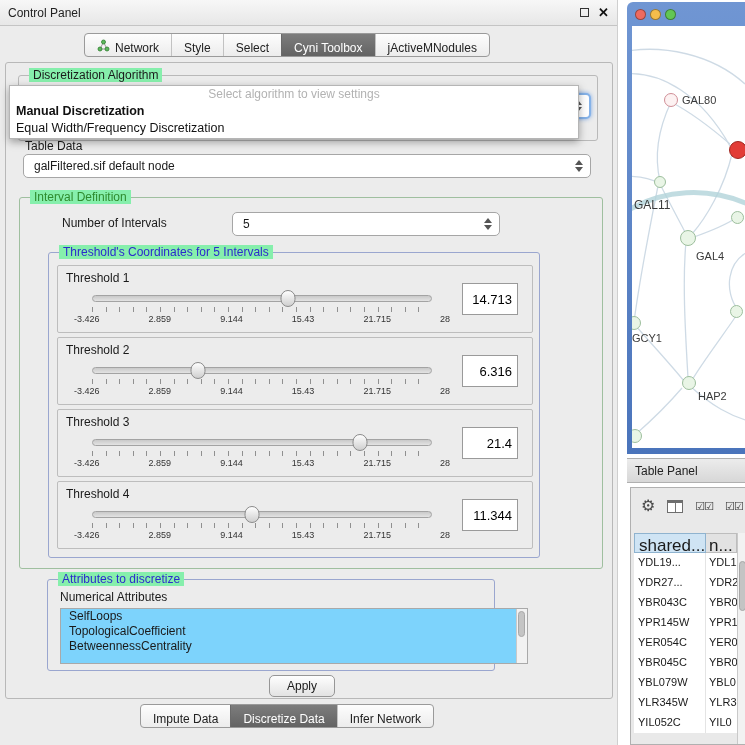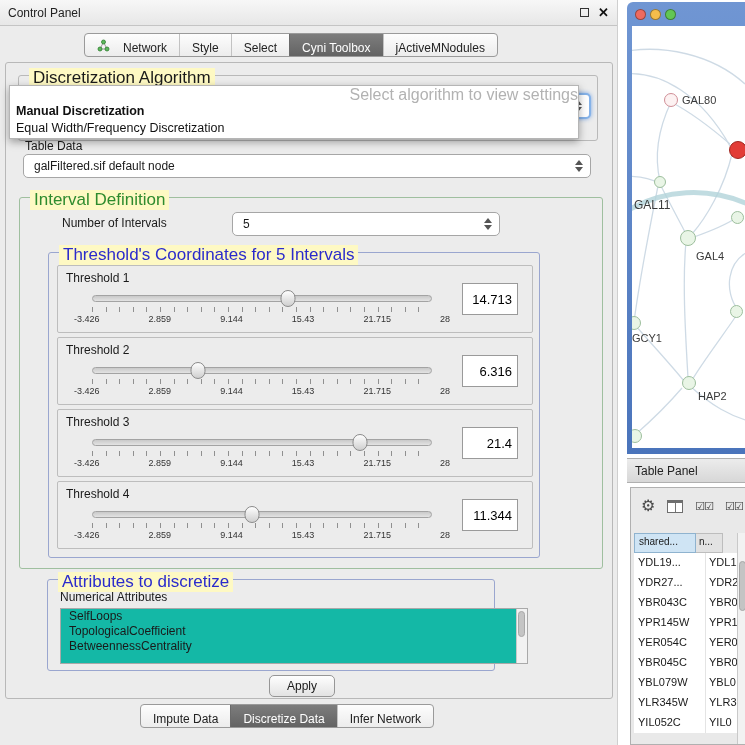--- a/index.html
+++ b/index.html
@@ -7,53 +7,53 @@
   body{position:relative;font-family:"Liberation Sans",sans-serif;font-size:12px;color:#1a1a1a;background:#fff}
 
   
   .cp{position:absolute;left:0;top:0;width:618px;height:745px;background:#ececec;border-right:1px solid #cfcfcf}
   .cp-titlebar{position:absolute;left:0;top:0;width:100%;height:26px;background:linear-gradient(#f7f7f7,#e7e7e7);border-bottom:1px solid #c4c4c4}
   .cp-title{position:absolute;left:8px;top:6px;font-size:12px;color:#222}
   .min-box{position:absolute;right:28px;top:8px;width:9px;height:9px;border:1.5px solid #333}
   .close-x{position:absolute;right:8px;top:5px;font-size:13px;font-weight:bold;color:#111}
 
   .tabbar{position:absolute;display:flex;height:24px;border:1px solid #9a9a9a;border-radius:4px;background:linear-gradient(#fdfdfd,#ececec);overflow:hidden}
-  .tab{display:flex;align-items:center;gap:13px;padding:14px 12px;font-size:12px;line-height:22px;border-left:1px solid #c2c2c2;color:#222;white-space:nowrap}
+  .tab{display:flex;align-items:center;gap:5px;padding:14px 12px;font-size:12px;line-height:22px;border-left:1px solid #c2c2c2;color:#222;white-space:nowrap}
   .tab:first-child{border-left:none}
   .tab.active{background:linear-gradient(#7d7d7d,#5c5c5c);color:#fff;border-left-color:#6a6a6a}
 
   .main{position:absolute;left:5px;top:62px;width:608px;height:637px;border:1px solid #b8b8b8;border-radius:3px;background:#ececec}
 
   .group{position:absolute;border:1px solid #b9b9b9;border-radius:3px}
-  .group-title{position:absolute;top:-8px;left:10px;background:#fef9c3;padding:0 4px;font-size:17px;white-space:nowrap}
+  .group-title{position:absolute;top:-8px;left:10px;background:#86efac;padding:0 4px;font-size:12px;white-space:nowrap}
   .gt-green{color:#2e8b2e}
   .gt-blue{color:#2b2bcc}
 
   .combo{position:absolute;background:#fff;border:1px solid #a6a6a6;border-radius:5px;font-size:12px;line-height:22px;padding-left:10px;overflow:hidden;white-space:nowrap}
   .combo-focus{border:2px solid #85b2e8;box-shadow:0 0 4px rgba(110,160,230,.9)}
   .stepper{position:absolute;right:4px;top:0;bottom:0;width:14px;display:flex;flex-direction:column;align-items:center;justify-content:center;gap:2px}
   .tri-up{width:0;height:0;border-left:4px solid transparent;border-right:4px solid transparent;border-bottom:5px solid #555}
   .tri-dn{width:0;height:0;border-left:4px solid transparent;border-right:4px solid transparent;border-top:5px solid #555}
 
   .popup{position:absolute;background:#fff;border:1px solid #b5b5b5;box-shadow:0 3px 8px rgba(0,0,0,.35);z-index:10}
-  .popup-placeholder{height:17px;line-height:17px;text-align:right;color:#b2b2b2;font-size:16px}
+  .popup-placeholder{height:17px;line-height:17px;text-align:center;color:#b2b2b2;font-size:12px}
   .popup-opt{height:17px;line-height:17px;padding-left:6px;font-size:12.5px;color:#111}
   .popup-opt.bold{font-weight:bold}
 
   .bold-label{font-weight:normal;font-size:12px;position:absolute;white-space:nowrap}
   .plain-label{font-size:12px;position:absolute;white-space:nowrap}
 
   .thr-panel{position:absolute;left:8px;width:476px;height:68px;border:1px solid #bdbdbd;border-radius:2px;background:#ececec}
   .slider-track{position:absolute;left:34px;top:29px;width:340px;height:7px;background:linear-gradient(#c9c9c9,#e3e3e3);border:1px solid #a3a3a3;border-radius:4px}
   .slider-thumb{position:absolute;top:-6px;width:15px;height:17px;background:linear-gradient(#fefefe,#cfcfcf);border:1px solid #8b8b8b;border-radius:8px;transform:translateX(-50%)}
   .ticks{position:absolute;left:34px;top:41px;width:340px;height:5px;background:repeating-linear-gradient(90deg,#909090 0,#909090 1px,transparent 1px,transparent 13.6px)}
   .scale-row{position:absolute;left:16px;top:48px;width:376px;display:flex;justify-content:space-between;font-size:9px;color:#333}
   .thr-value{position:absolute;left:404px;top:17px;width:56px;height:32px;border:1px solid #9a9a9a;background:#fff;font-family:"Liberation Sans",sans-serif;font-size:13px;text-align:right;padding-right:5px}
 
-  .listbox{position:absolute;background:#14b8a6;border:1px solid #a9a9a9;overflow:hidden}
+  .listbox{position:absolute;background:#7dd3fc;border:1px solid #a9a9a9;overflow:hidden}
   .list-item{font-size:12px;line-height:15px;padding-left:8px;white-space:nowrap}
   .vscroll{position:absolute;background:#f2f2f2;border-left:1px solid #c9c9c9}
   .vthumb{position:absolute;left:1px;width:7px;background:#c4c4c4;border:1px solid #a8a8a8;border-radius:4px}
 
   .apply-btn{position:absolute;width:66px;height:22px;border:1px solid #969696;border-radius:5px;background:linear-gradient(#fefefe,#e3e3e3);text-align:center;line-height:20px;font-size:12px}
 
   
   .net-win{position:absolute;left:627px;top:2px;width:118px;height:452px;background:linear-gradient(#7096d3,#4a74bb);border-radius:6px 0 0 0}
   .lights{position:absolute;left:8px;top:7px;display:flex;gap:4px}
   .light{width:11px;height:11px;border-radius:50%;border:1px solid rgba(0,0,0,.35)}
@@ -65,21 +65,21 @@
   .node-label{position:absolute;font-size:11px;color:#3a3a3a;white-space:nowrap}
 
   
   .tp-header{position:absolute;left:627px;top:458px;width:118px;height:25px;background:linear-gradient(#ececec,#d7d7d7);border-top:1px solid #b0b0b0;border-bottom:1px solid #b0b0b0}
   .tp-header span{position:absolute;left:8px;top:5px;font-size:12px;color:#222}
   .tbl-win{position:absolute;left:630px;top:487px;width:115px;height:258px;background:#e9e9e9;border:1px solid #b0b0b0;border-right:none;overflow:hidden}
   .tbl-toolbar{position:absolute;left:10px;top:6px;height:24px;display:flex;align-items:center;gap:12px}
   .gear{font-size:16px;color:#4a4a4a;line-height:24px}
   .col-icon{width:16px;height:13px;background:linear-gradient(90deg,#fff 0 7px,#777 7px 8px,#fff 8px);border:1px solid #6e6e6e;border-top-width:3px}
   .checks{font-size:11px;color:#333;letter-spacing:-1px;white-space:nowrap}
-  .thead{position:absolute;left:3px;top:45px;width:89px;height:20px;display:flex;font-size:10px}
+  .thead{position:absolute;left:3px;top:45px;width:103px;height:20px;display:flex;font-size:17px}
   .th1{width:72px;background:#cfe4f4;border:1px solid #8fb3cf;padding:2px 4px;overflow:hidden;white-space:nowrap}
   .th2{width:31px;background:#e2e2e2;border:1px solid #bdbdbd;border-left:none;padding:2px 3px;overflow:hidden;white-space:nowrap}
   .trows{position:absolute;left:3px;top:65px;width:103px}
   .trow{display:flex;height:20px;background:#fff;font-size:11px}
   .tc1{width:72px;padding:3px 4px 0;border-right:1px solid #e4e4e4;overflow:hidden;white-space:nowrap}
   .tc2{width:31px;padding:3px 3px 0;overflow:hidden;white-space:nowrap}
 </style>
 </head>
 <body>
 

